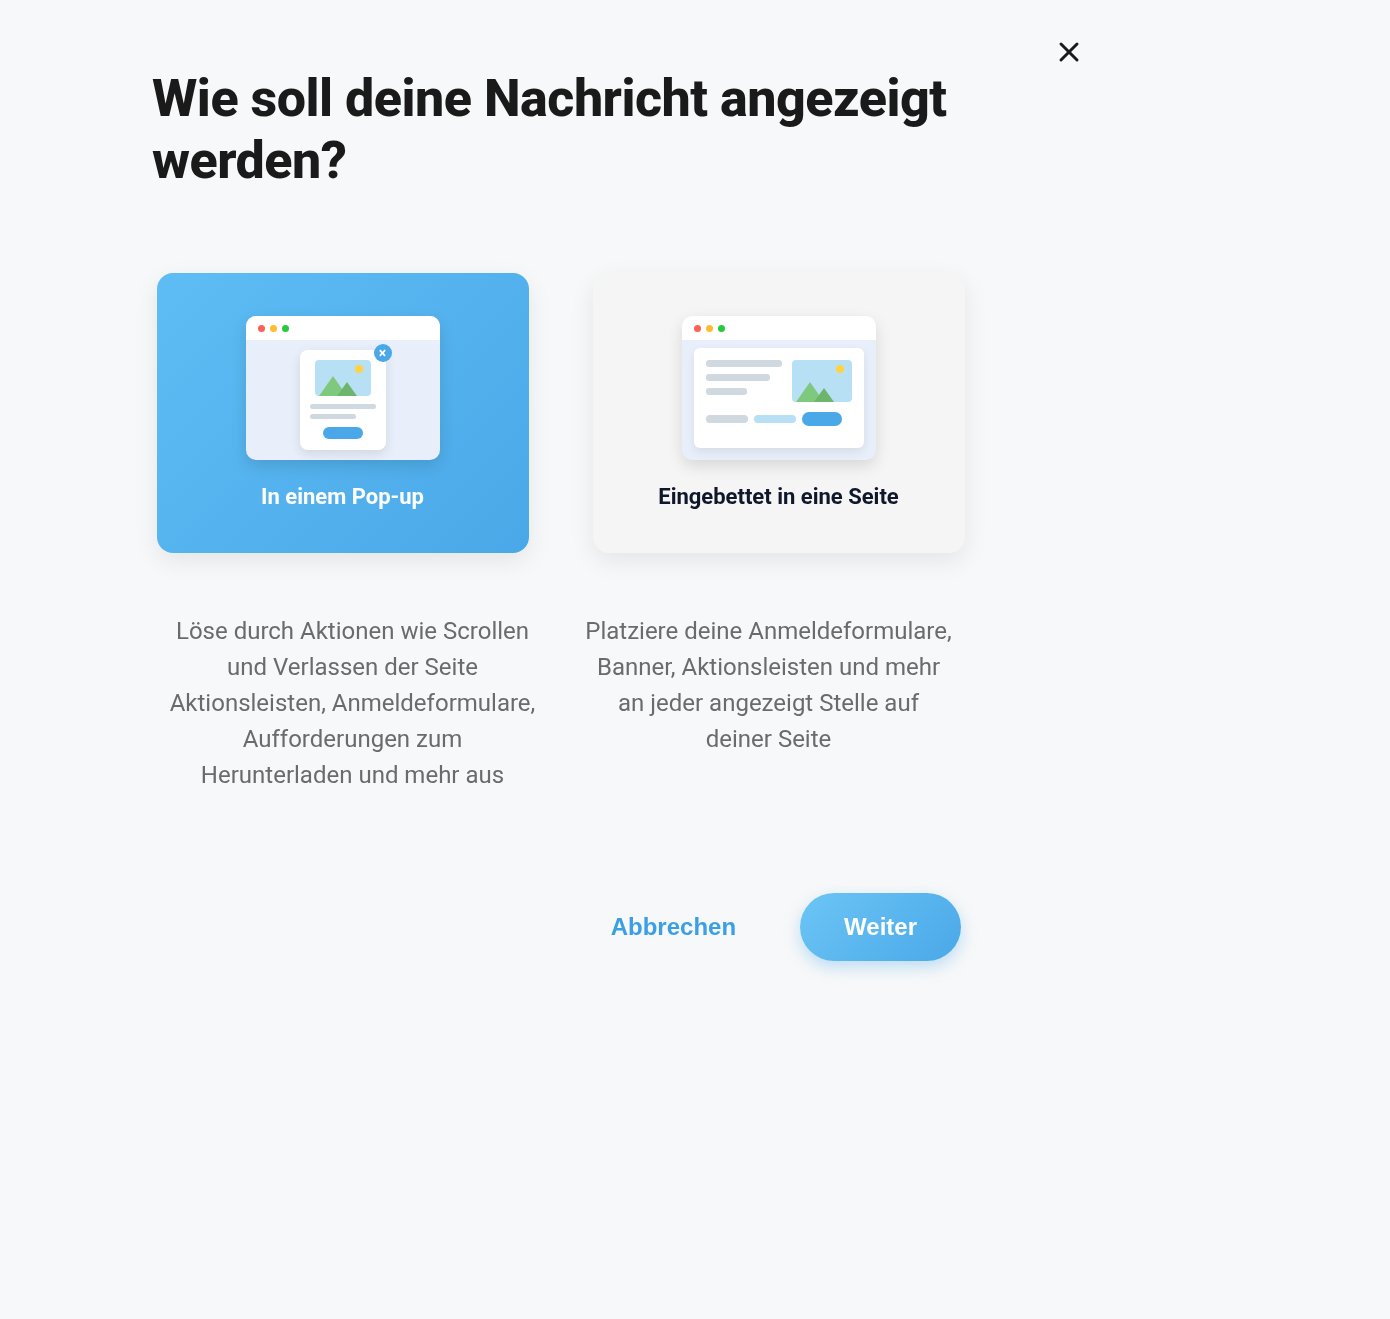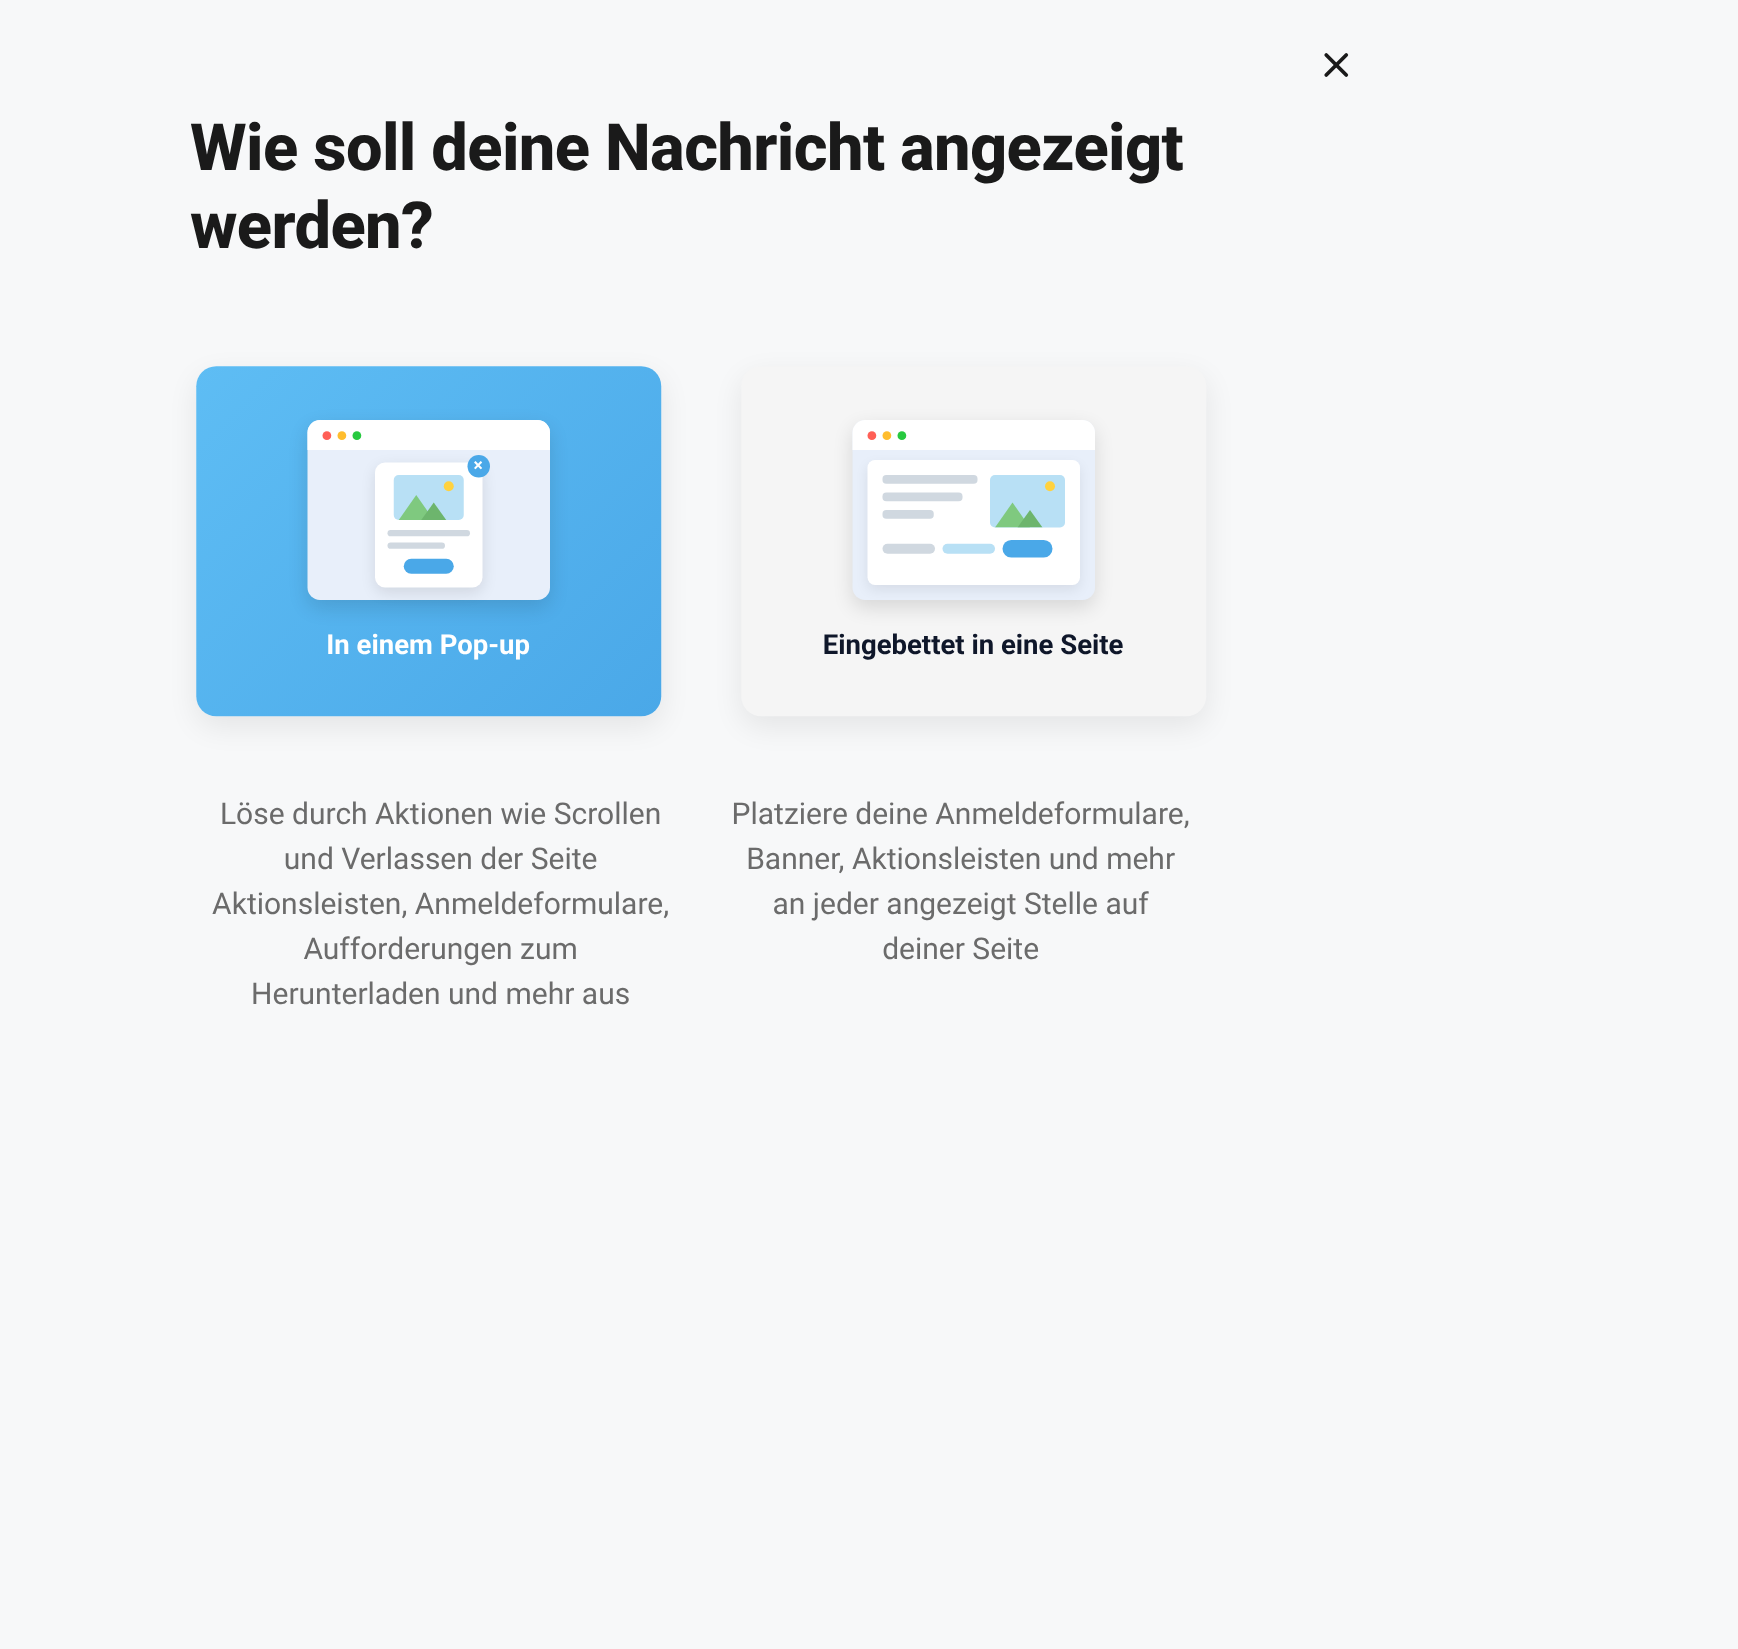--- a/index.html
+++ b/index.html
@@ -16,21 +16,21 @@
       display: flex;
       align-items: flex-start;
       justify-content: flex-start;
     }
     
     .modal {
       background: #f7f8f9;
       border-radius: 24px;
       width: 1121px;
       position: relative;
-      padding: 48px 40px 60px 40px;
+      padding: 28px 40px 60px 40px;
     }
     
     .close-button {
       position: absolute;
       top: 36px;
       right: 36px;
       width: 32px;
       height: 32px;
       background: transparent;
       border: none;
@@ -393,14 +393,18 @@
       <div class="option-label">Eingebettet in eine Seite</div>
     </div>
 
   </div>
 
   <div class="descriptions">
     <div class="description-text">Löse durch Aktionen wie Scrollen und Verlassen der Seite Aktionsleisten, Anmeldeformulare, Aufforderungen zum Herunterladen und mehr aus</div>
     <div class="description-text">Platziere deine Anmeldeformulare, Banner, Aktionsleisten und mehr an jeder angezeigt Stelle auf deiner Seite</div>
   </div>
 
+  <div class="modal-footer">
+    <button class="cancel-button">Abbrechen</button>
+    <button class="continue-button">Weiter</button>
+  </div>
 
 </div>
 
 </body></html>

